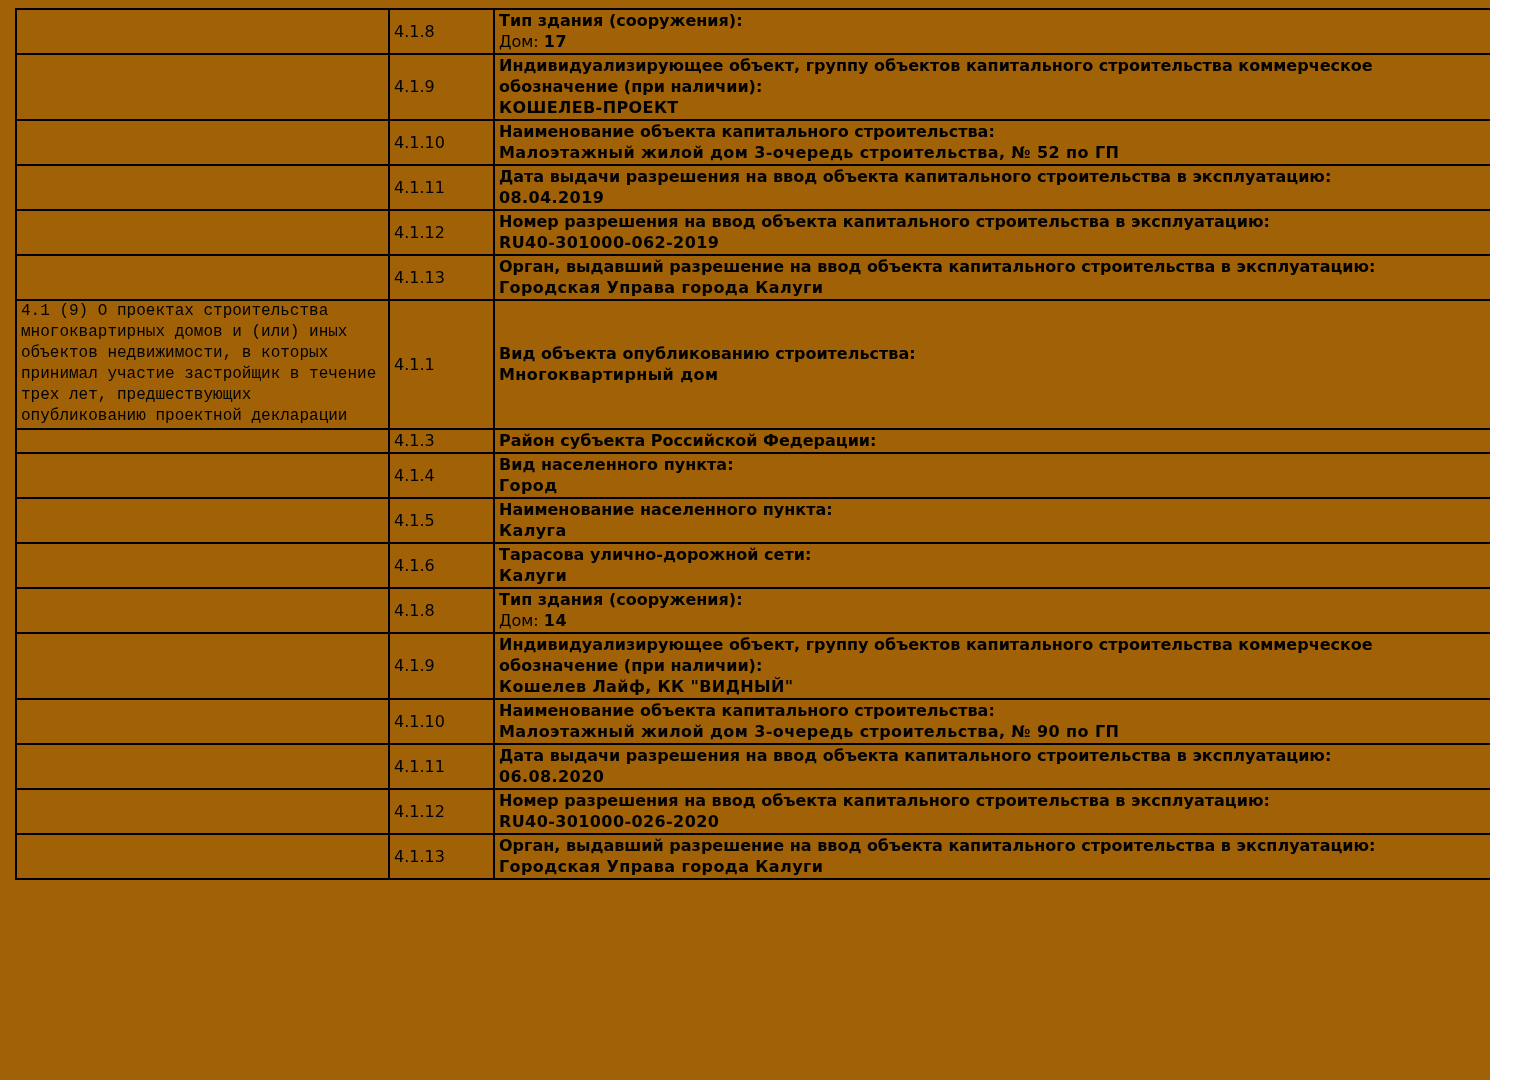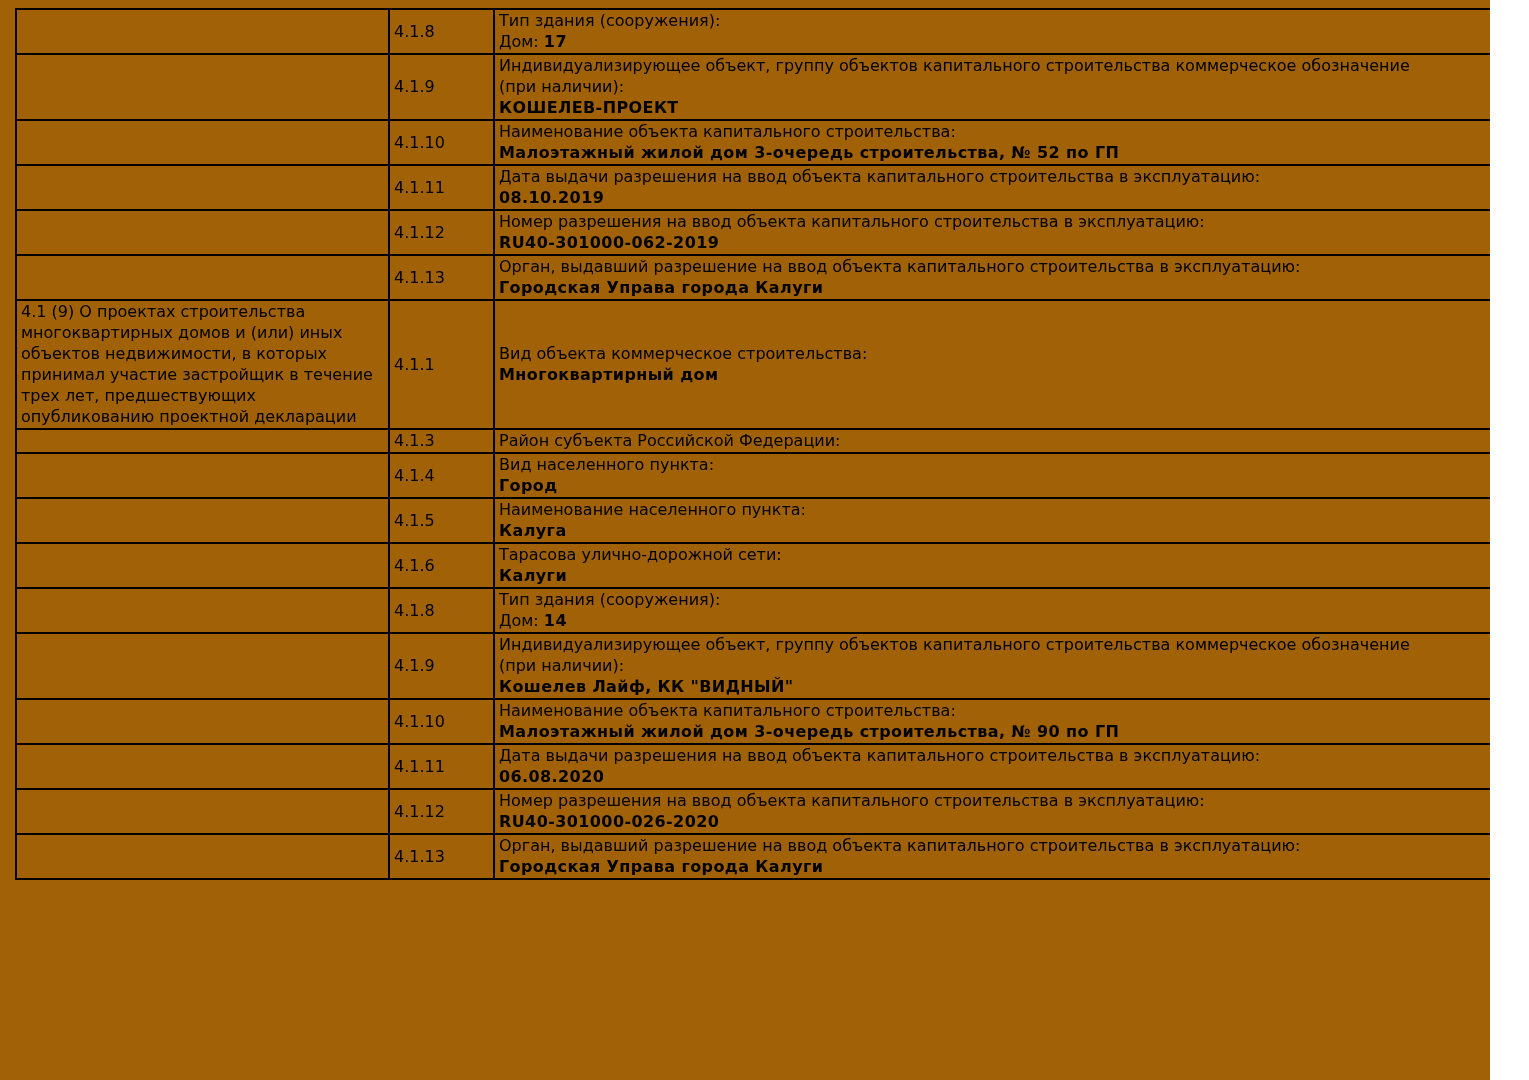--- a/index.html
+++ b/index.html
@@ -30,23 +30,24 @@
     font-size: 16px;
     line-height: 21px;
     vertical-align: middle;
     overflow: hidden;
     word-wrap: break-word;
   }
   td.c-section {
     vertical-align: top;
     line-height: 20.5px;
     padding-top: 1px;
+    font-family: Liberation Mono, monospace;
   }
   td.c-code { }
-  .lbl { max-width: 952px; }
+  .lbl { max-width: 952px; font-weight: bold; }
   .val {
     font-weight: bold;
     letter-spacing: 0.4px;
   }
   .val .prefix {
     font-weight: normal;
     letter-spacing: 0;
   }
 </style>
 </head>
@@ -101,21 +102,21 @@
 
   <tr>
     <td class="c-section">
       <div></div>
     </td>
     <td class="c-code">
       <div>4.1.11</div>
     </td>
     <td class="c-content">
       <div class="lbl">Дата выдачи разрешения на ввод объекта капитального строительства в эксплуатацию:</div>
-      <div class="val"><span class="prefix"></span><span>08.10.2019</span></div>
+      <div class="val"><span class="prefix"></span><span>08.04.2019</span></div>
     </td>
   </tr>
 
   <tr>
     <td class="c-section">
       <div></div>
     </td>
     <td class="c-code">
       <div>4.1.12</div>
     </td>
@@ -139,21 +140,21 @@
   </tr>
 
   <tr>
     <td class="c-section">
       <div>4.1 (9) О проектах строительства многоквартирных домов и (или) иных объектов недвижимости, в которых принимал участие застройщик в течение трех лет, предшествующих опубликованию проектной декларации</div>
     </td>
     <td class="c-code">
       <div>4.1.1</div>
     </td>
     <td class="c-content">
-      <div class="lbl">Вид объекта коммерческое строительства:</div>
+      <div class="lbl">Вид объекта опубликованию строительства:</div>
       <div class="val"><span class="prefix"></span><span>Многоквартирный дом</span></div>
     </td>
   </tr>
 
 
   <tr>
     <td class="c-section">
       <div></div>
     </td>
     <td class="c-code">

